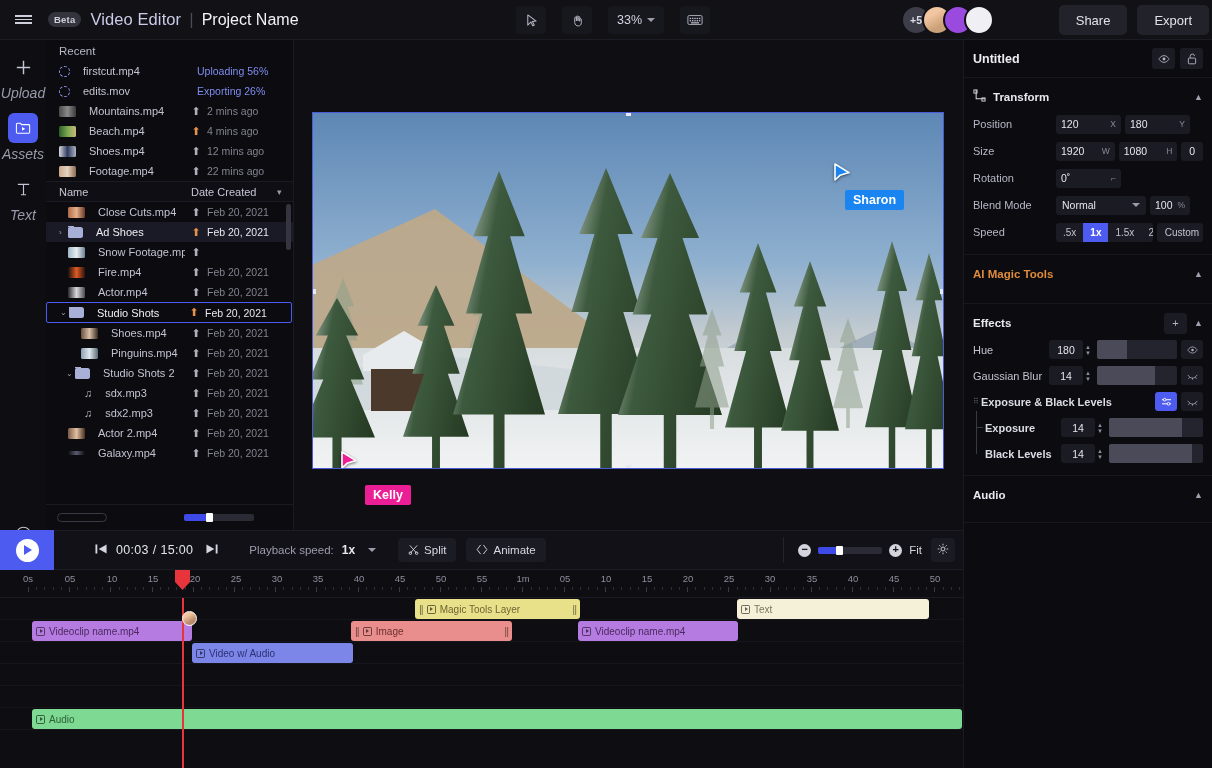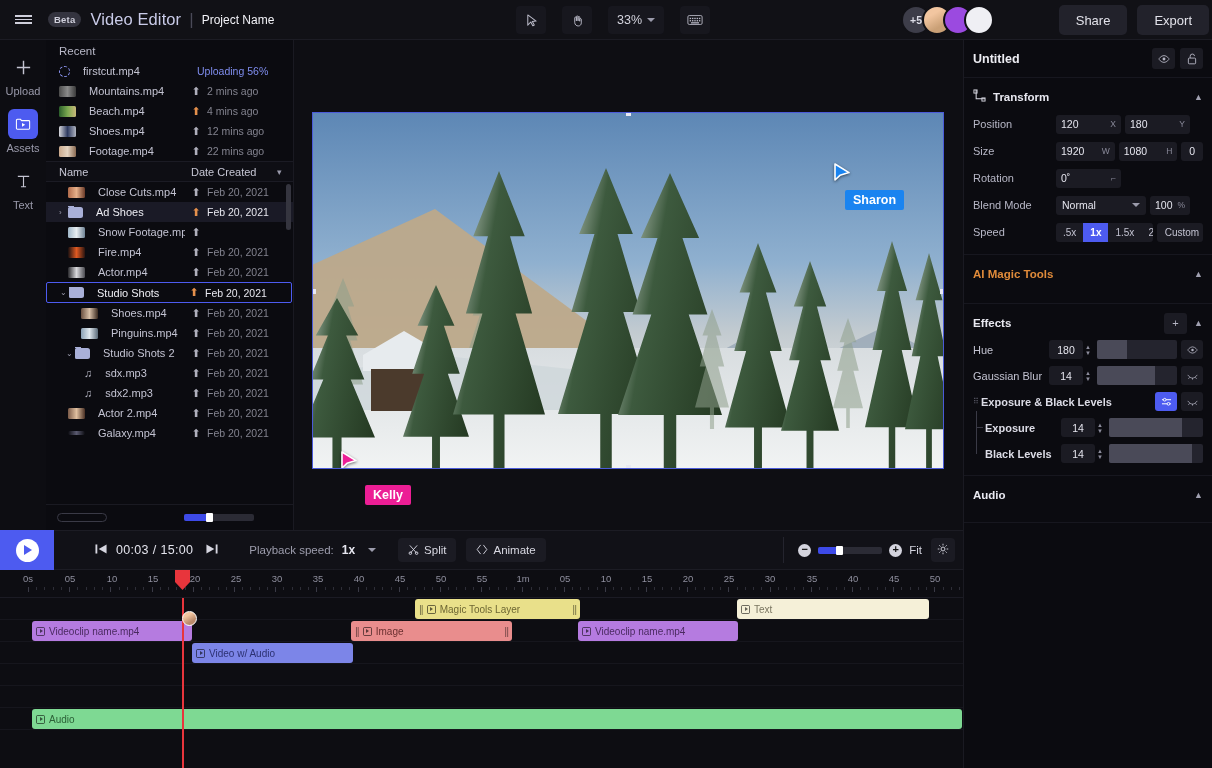--- a/index.html
+++ b/index.html
@@ -19,21 +19,21 @@
     border-bottom: 1px solid #1c1c24;
   }
   .hamburger { width: 46px; height: 40px; display: flex; align-items: center; justify-content: center; cursor: pointer; }
   .hamburger span { display:block; width: 17px; height: 1.6px; background: #cfcfdb; margin: 2.2px 0; }
   .beta-pill {
     background: #34343f; color: #cfcfdb; font-size: 9.5px; font-weight: bold;
     border-radius: 8px; padding: 2px 6px; margin-left: 2px; letter-spacing: .2px;
   }
   .app-title { font-size: 16.5px; color: #c9cbe8; margin-left: 9px; letter-spacing: .1px; }
   .title-sep { color: #4a4a58; margin: 0 8px; font-size: 17px; }
-  .proj-title { font-size: 12px; color: #f2f2f7; }
+  .proj-title { font-size: 16px; color: #f2f2f7; }
 
   .tool-group { position: absolute; left: 516px; top: 6px; display: flex; align-items: flex-start; gap: 16px; }
   .tbtn {
     height: 28px; min-width: 30px; border-radius: 4px; background: #17171e;
     display: flex; align-items: center; justify-content: center; cursor: pointer;
     color: #b9b9c7; font-size: 12px; padding: 0 6px;
   }
   .tbtn.zoom { min-width: 56px; gap: 5px; font-size: 12.5px; color: #d4d4de; }
   .caret-d { width:0;height:0;border-left:4px solid transparent;border-right:4px solid transparent;border-top:4.5px solid #9b9bab; }
 
@@ -51,21 +51,21 @@
   .topright { position: absolute; right: 3px; top: 5px; display: flex; }
 
   
   .rail {
     position: absolute; left: 0; top: 40px; width: 46px; height: 728px;
     background: #0d0d12; display: flex; flex-direction: column; align-items: center; padding-top: 12px;
   }
   .rail-item { width: 46px; display:flex; flex-direction: column; align-items: center; margin-bottom: 12px; cursor: pointer; }
   .rail-ico { width: 30px; height: 30px; border-radius: 6px; display:flex; align-items:center; justify-content:center; color:#c4c4d2; }
   .rail-ico.active { background: #4d5bf0; color: #fff; }
-  .rail-lbl { font-size: 11px; color: #9a9aab; margin-top: 3px; }
+  .rail-lbl { font-size: 14px; color: #9a9aab; margin-top: 3px; font-style: italic; }
   .rail-help { position: absolute; bottom: 188px; left: 0; }
 
   
   .assets {
     position: absolute; left: 46px; top: 40px; width: 248px; height: 490px;
     background: #0b0b10; border-right: 1px solid #1a1a22;
   }
   .assets-head { display: flex; align-items: center; gap: 5px; padding: 7px 6px 6px 8px; }
   .search {
     flex: 1; height: 23px; background: #16161d; border: 1px solid #22222c; border-radius: 3px;
@@ -349,20 +349,27 @@
 
     <div class="sec-label">Recent</div>
 
     <div>
       <div class="arow">
         <div class="a-name">
             <span class="spinner"></span>
           <span>firstcut.mp4</span>
           </div>
         <div class="a-meta prog">Uploading 56%</div>
+      </div>
+      <div class="arow">
+        <div class="a-name">
+            <span class="spinner"></span>
+          <span>edits.mov</span>
+          </div>
+        <div class="a-meta prog">Exporting 26%</div>
       </div>
       <div class="arow">
         <div class="a-name">
             <span class="thumb" style="background:linear-gradient(90deg,#4b4b4b,#8a8a8a,#3a3a3a)"></span>
           <span>Mountains.mp4</span>
           </div>
         <span class="a-upic">⬆</span>
         <div class="a-meta">2 mins ago</div>
       </div>
       <div class="arow">

